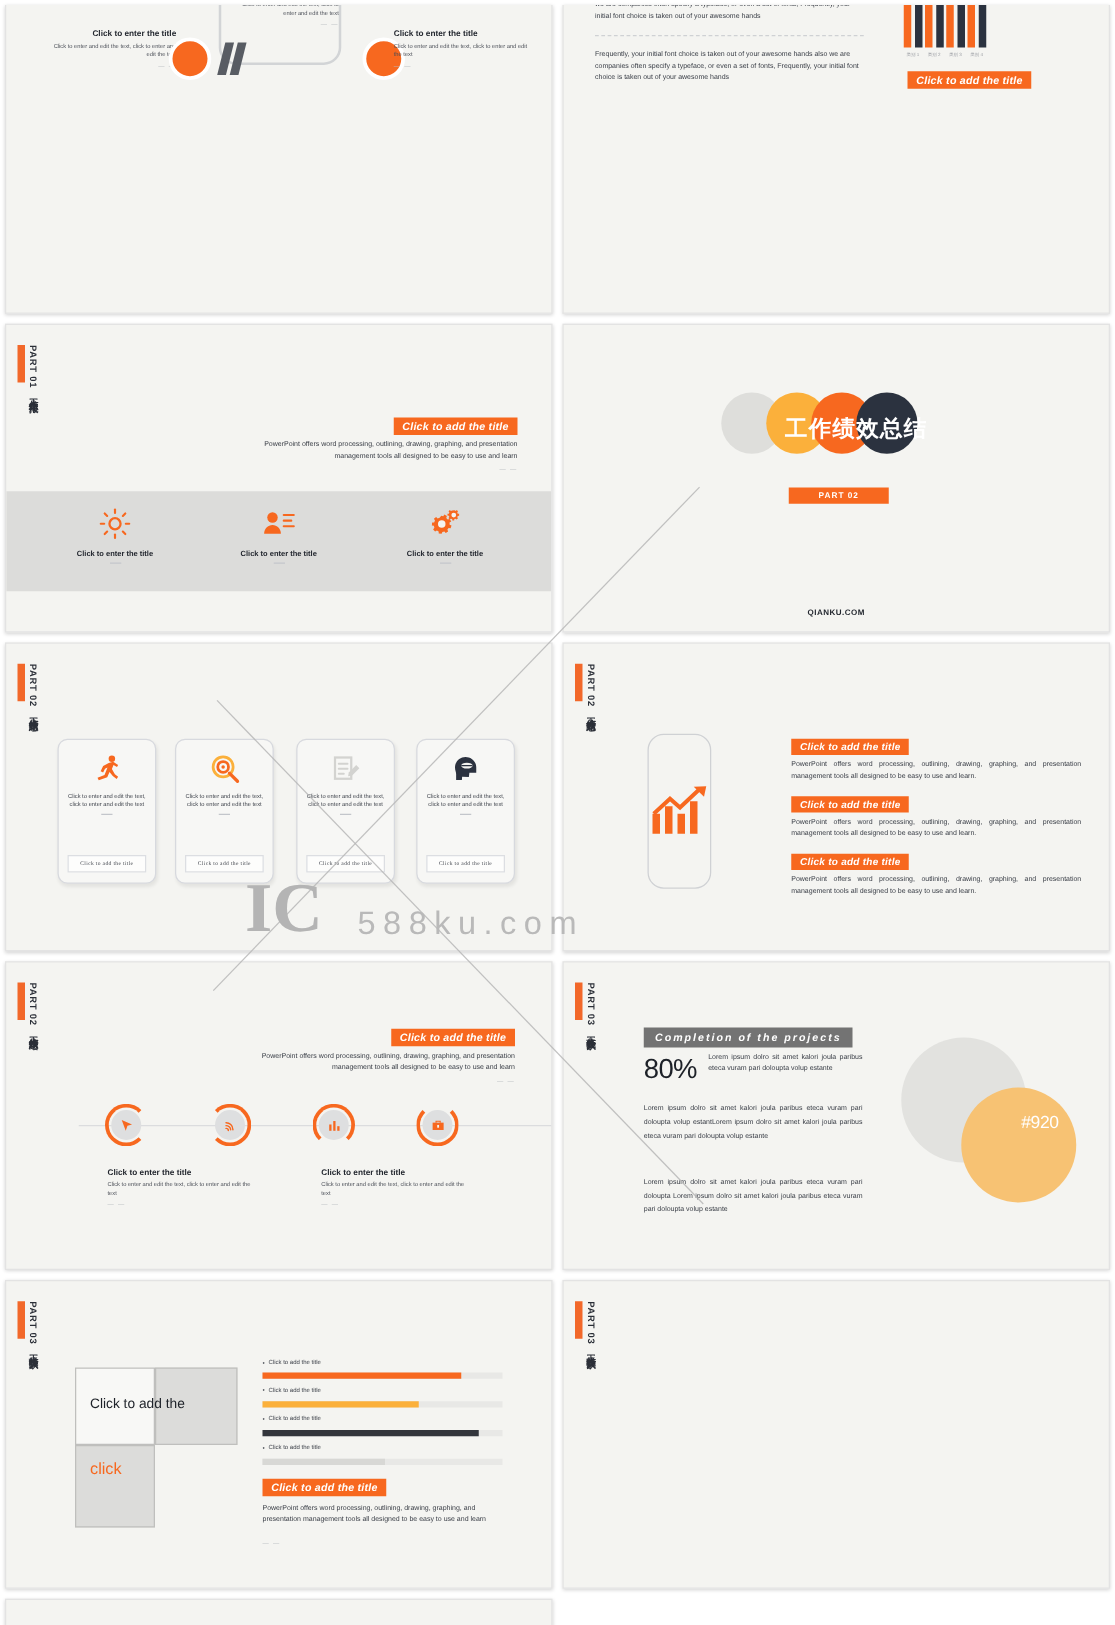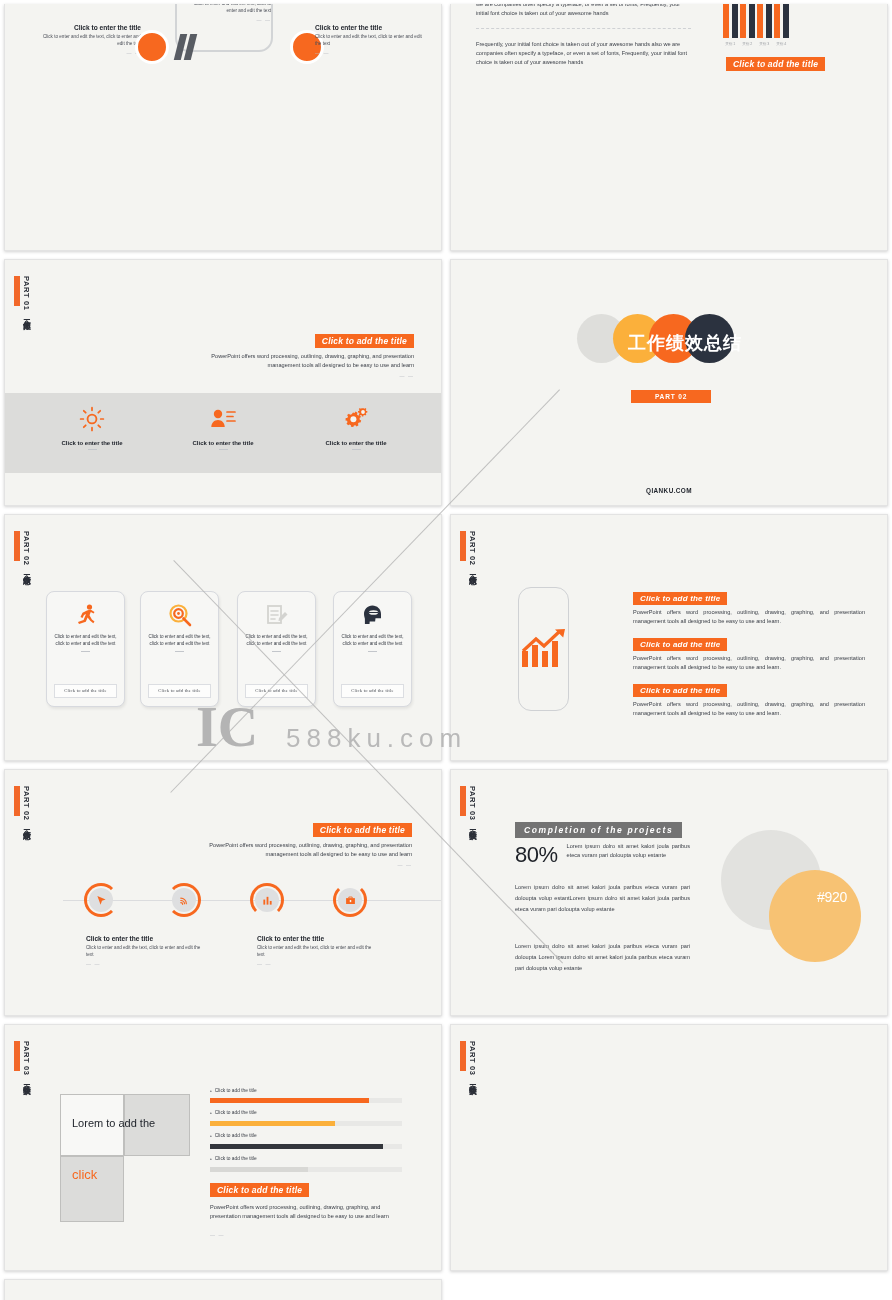--- a/index.html
+++ b/index.html
@@ -492,21 +492,21 @@
   <div class="cell">
     <div class="slide">
       <div class="part-tab">
         <div class="part-bar"></div>
         <div class="part-text">PART 03 工作经验欠缺</div>
       </div>
 
       <div class="blk fill" style="left:119px;top:69px;width:66px;height:62px;"></div>
       <div class="blk" style="left:55px;top:69px;width:64px;height:62px;background:#f8f8f6;"></div>
       <div class="blk fill" style="left:55px;top:131px;width:64px;height:66px;"></div>
-      <div style="position:absolute;left:67px;top:92px;font-size:11px;color:#1d2128;">Lorem to add the</div>
+      <div style="position:absolute;left:67px;top:92px;font-size:11px;color:#1d2128;">Click to add the</div>
       <div style="position:absolute;left:67px;top:142px;font-size:13px;color:#f7681f;">click</div>
 
       <div class="bullet" style="left:205px;top:63px;">Click to add the title</div>
       <div class="pbar-track" style="left:205px;top:73px;">
         <div class="pbar-fill" style="width:83%;background:#f7681f;"></div>
       </div>
       <div class="bullet" style="left:205px;top:85px;">Click to add the title</div>
       <div class="pbar-track" style="left:205px;top:96px;">
         <div class="pbar-fill" style="width:65%;background:#fbb03b;"></div>
       </div>

